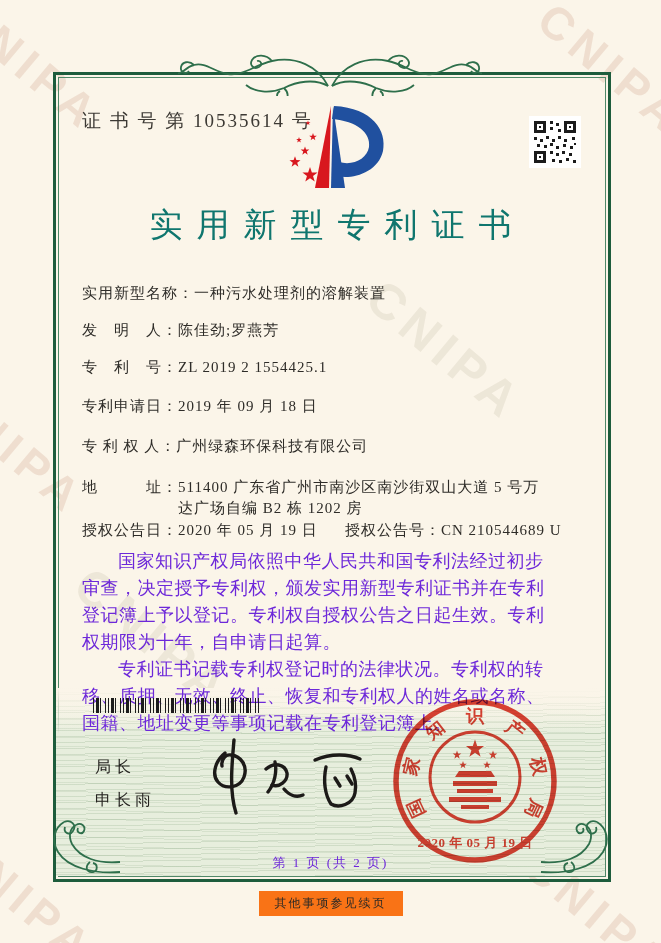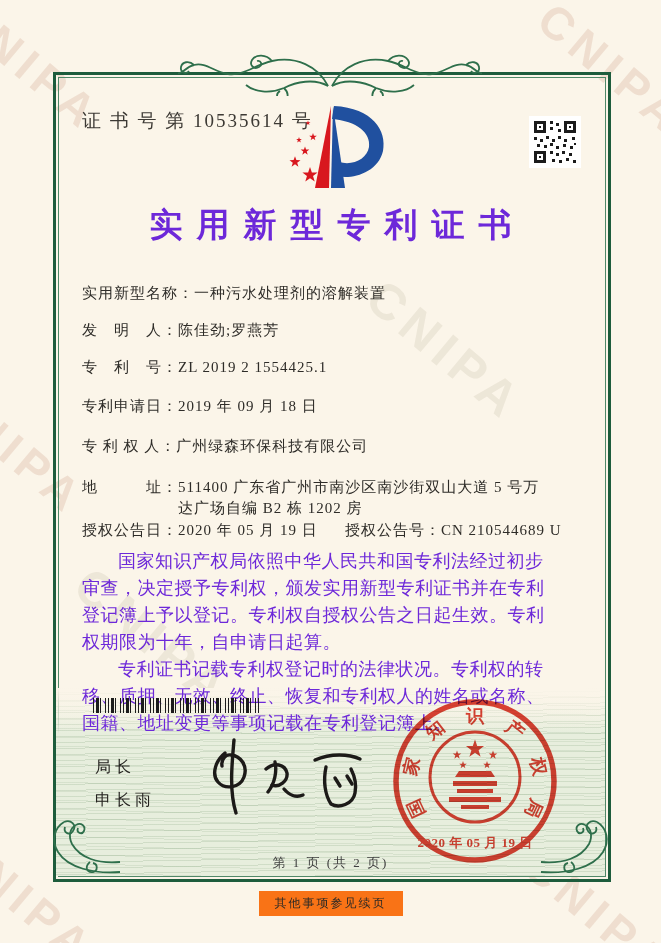--- a/index.html
+++ b/index.html
@@ -43,22 +43,22 @@
   .flourish{ position:absolute; z-index:3; }
   
   .cert-no{
     position:absolute; left:82px; top:108px; z-index:4;
     font-size:19px; letter-spacing:2px; color:#3c3934;
   }
   .logo{ position:absolute; left:281px; top:98px; z-index:4; }
   .qr{ position:absolute; left:529px; top:116px; z-index:4; background:#fff; padding:3px; }
   .title{
     position:absolute; left:0; right:0; top:203px; z-index:4;
-    text-align:center; font-size:33px; font-weight:700;
-    letter-spacing:14px; text-indent:14px; color:#6d28d9;
+    text-align:center; font-size:33px; font-weight:400;
+    letter-spacing:14px; text-indent:14px; color:#0f766e;
   }
   
   .field{ position:absolute; left:82px; z-index:4; font-size:15px; letter-spacing:1px;
           display:flex; width:480px; line-height:21px;font-family:Liberation Serif, serif;}
   .field .lbl{ white-space:pre; flex:0 0 auto; }
   .field .val{ flex:0 1 auto; max-width:372px; }
   .f0{top:283px} .f1{top:320px} .f2{top:357px} .f3{top:396px} .f4{top:436px}
   .f5{top:477px} .f6{top:520px}
   .f6 .cell2{ position:absolute; left:263px; top:0; display:flex; white-space:nowrap;}
   
@@ -73,21 +73,21 @@
       #1c1c1c 3px 6px, transparent 6px 7.5px,
       #1c1c1c 7.5px 8.5px, transparent 8.5px 12px,
       #1c1c1c 12px 13px, transparent 13px 15px);
   }
   .director{ position:absolute; left:95px; top:750px; z-index:4;
     font-family:"Liberation Sans","DejaVu Sans",sans-serif;
     font-size:16px; font-weight:400; color:#24221f; letter-spacing:4px; line-height:33px;}
   .signature{ position:absolute; left:195px; top:733px; z-index:4; }
   .seal{ position:absolute; left:389px; top:693px; z-index:5; mix-blend-mode:multiply; opacity:.95;}
   .page-num{ position:absolute; left:0; right:0; top:854px; z-index:4;
-    text-align:center; font-size:13px; letter-spacing:2px; color:#404040;}
+    text-align:center; font-size:13px; letter-spacing:2px; color:#6d28d9;}
   .cont-note{ position:absolute; left:50%; top:891px; transform:translateX(-50%); z-index:4;
     background:#f97316; padding:4px 16px; font-size:12px; letter-spacing:2px; color:#2c2a26;}
 </style>
 </head>
 <body>
 
 <div class="page">
 
   <div class="wm wm-a" style="left:-22px; top:-12px;">CNIPA</div>
   <div class="wm wm-a" style="left:562px; top:-8px;">CNIPA</div>

